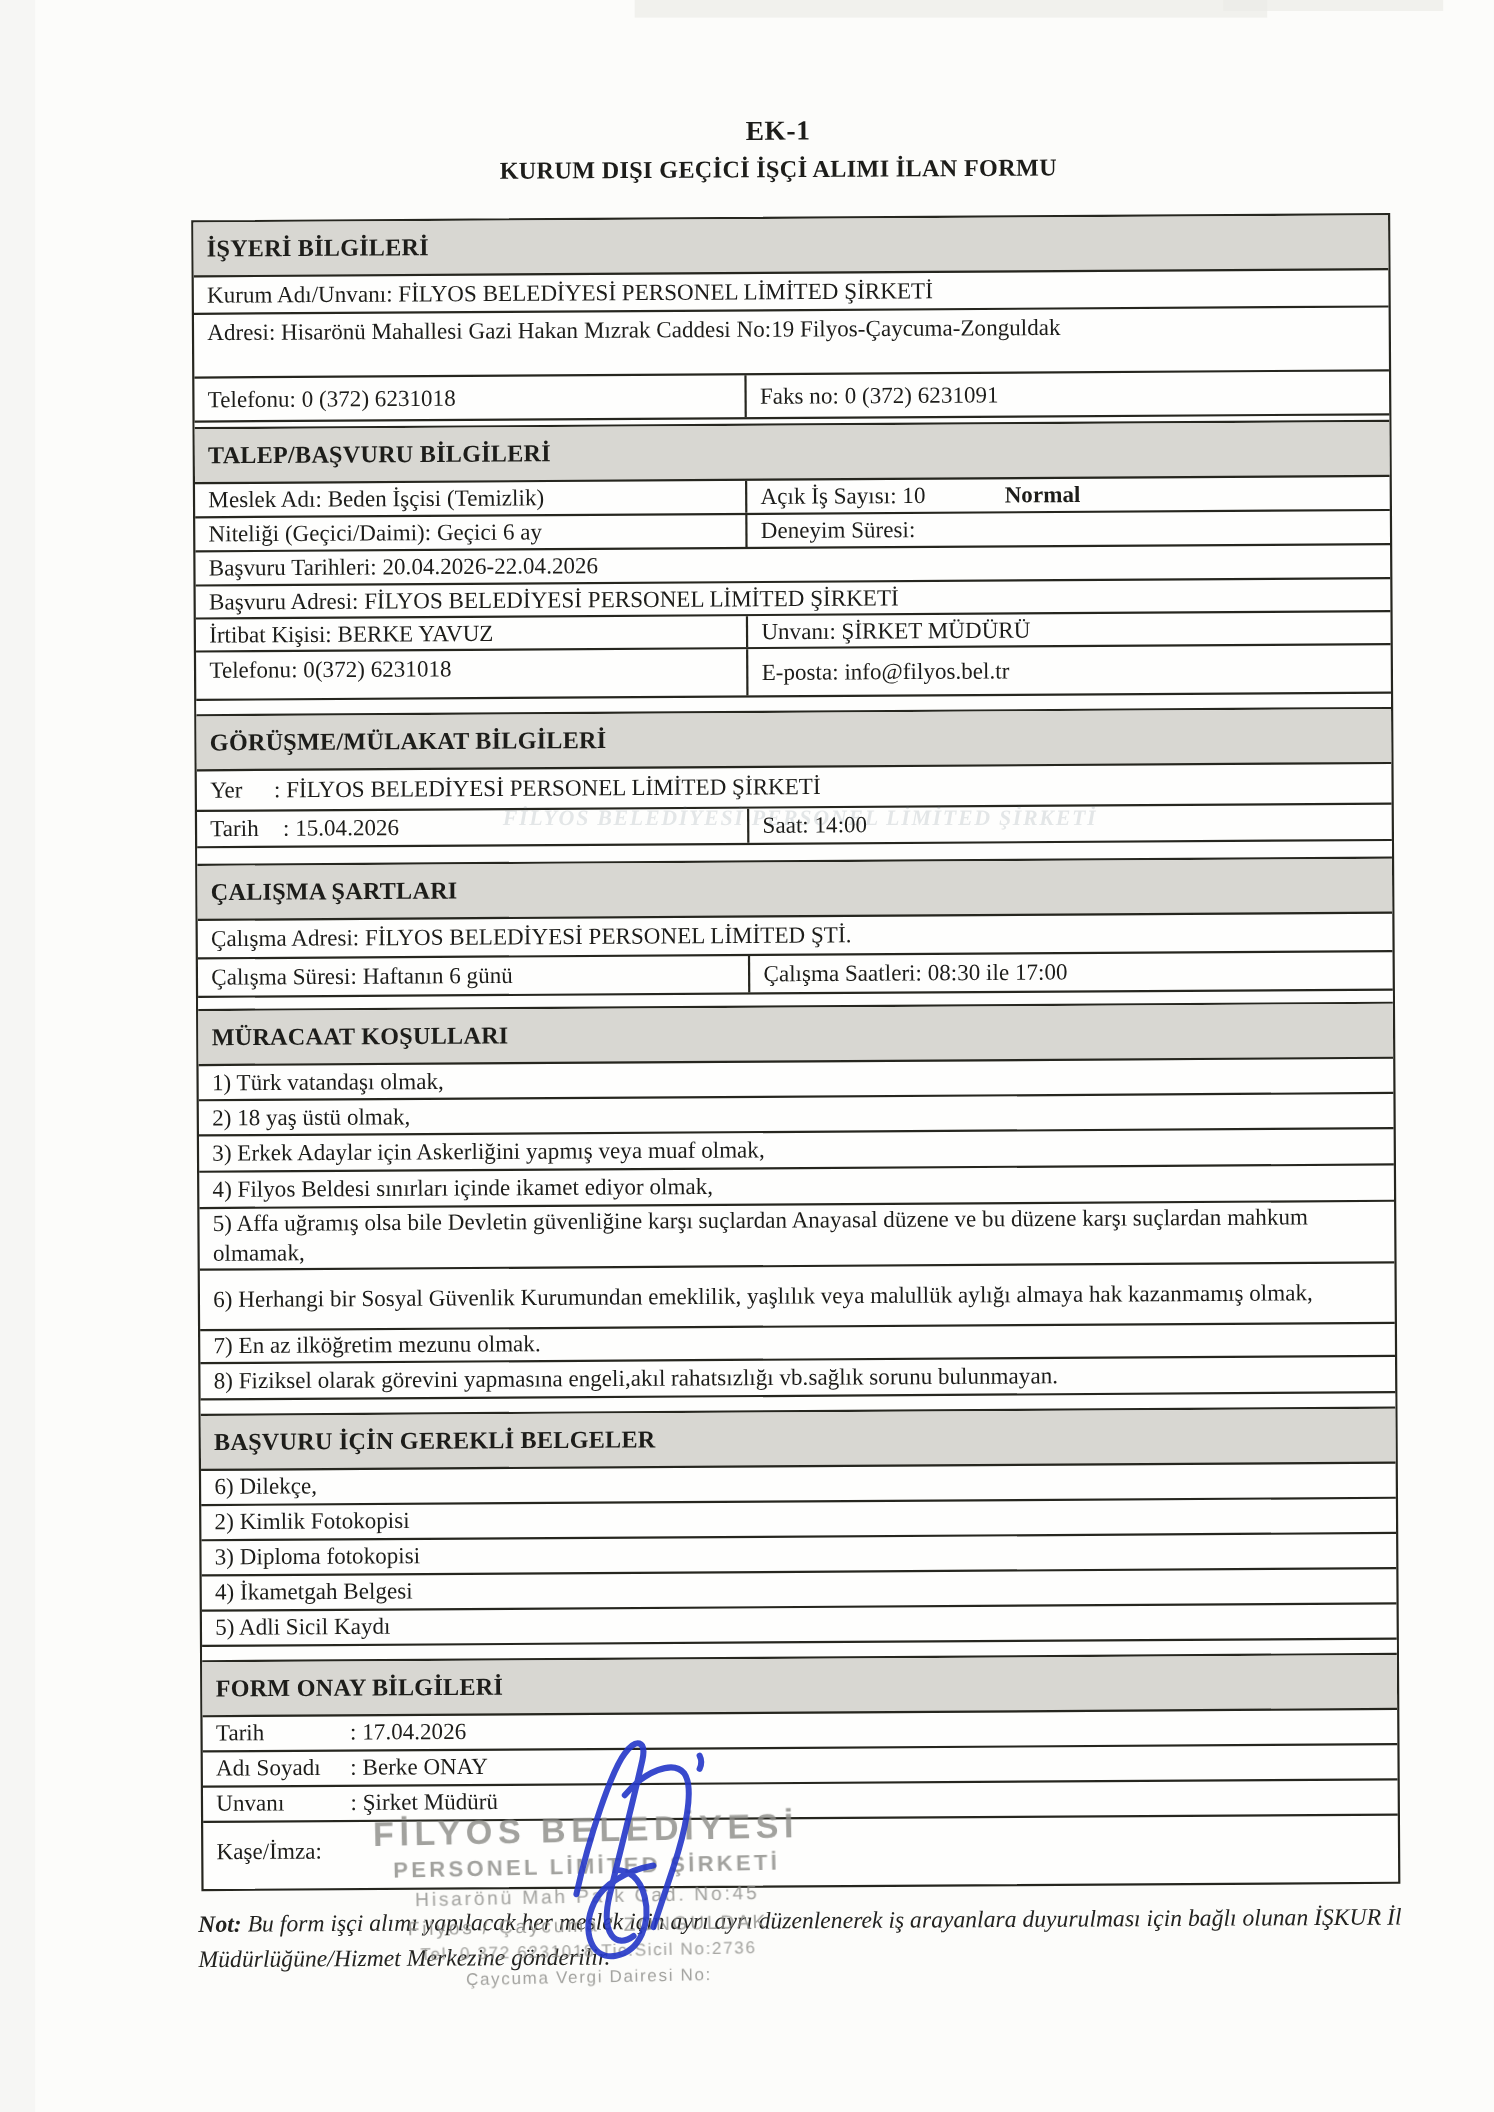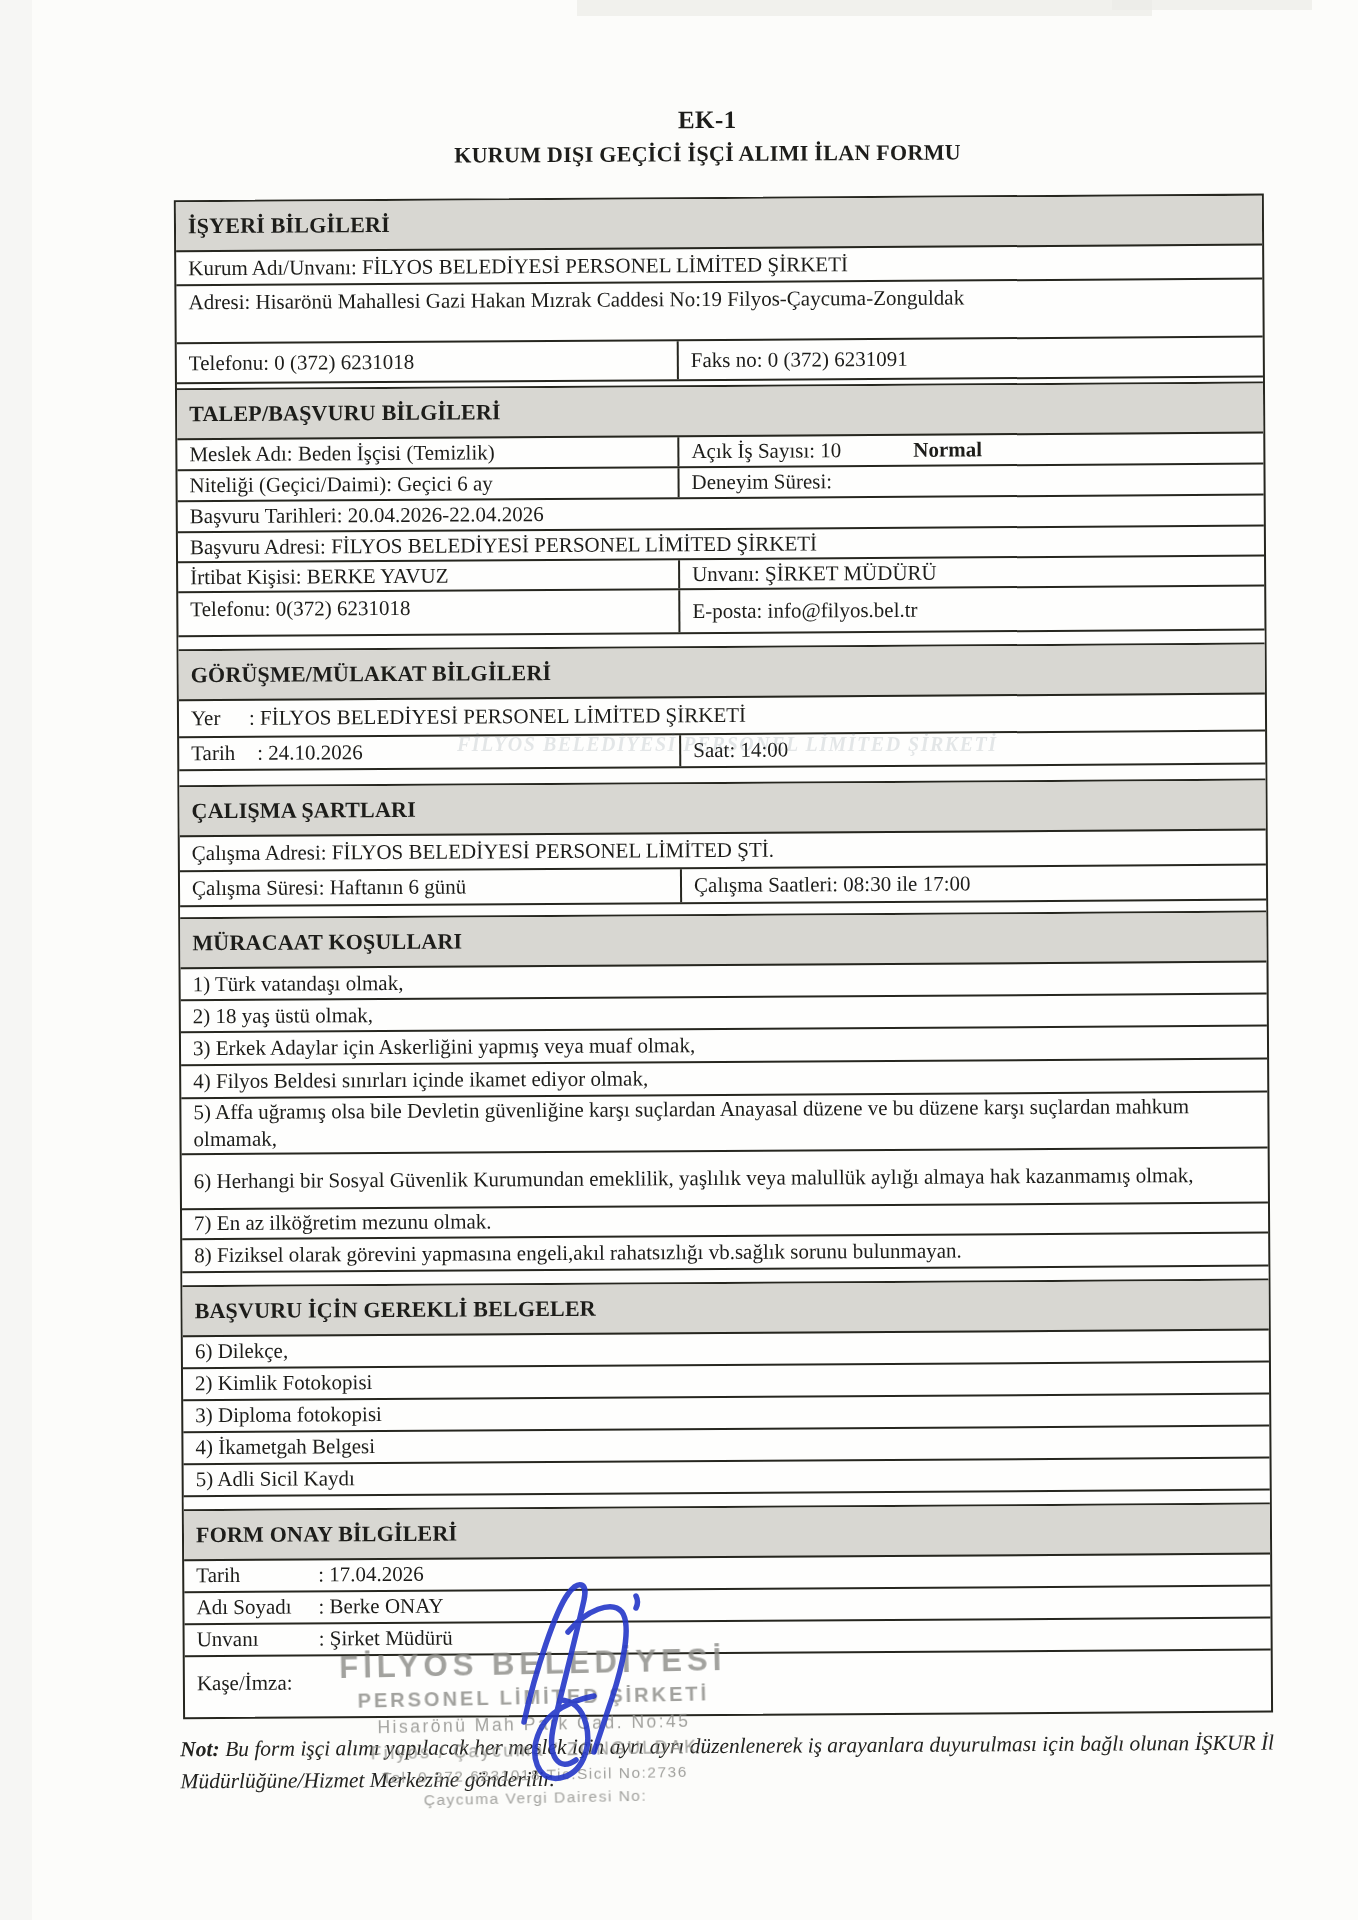--- a/index.html
+++ b/index.html
@@ -153,21 +153,21 @@
 
       <div class="gap gap12"></div>
       <div class="band">GÖRÜŞME/MÜLAKAT BİLGİLERİ</div>
       <div class="row r37">
         <span class="lab" style="width:58px;">Yer</span>
         <span>: FİLYOS BELEDİYESİ PERSONEL LİMİTED ŞİRKETİ</span>
       </div>
       <div class="row r33 split">
         <div class="cell-l">
           <span class="lab" style="width:66px;">Tarih</span>
-          <span>: 24.10.2026</span>
+          <span>: 15.04.2026</span>
         </div>
         <div class="cell-r">
           <span>Saat: 14:00</span>
         </div>
       </div>
 
       <div class="gap gap14"></div>
       <div class="band">ÇALIŞMA ŞARTLARI</div>
       <div class="row r35">
         <span>Çalışma Adresi: FİLYOS BELEDİYESİ PERSONEL LİMİTED ŞTİ.</span>

